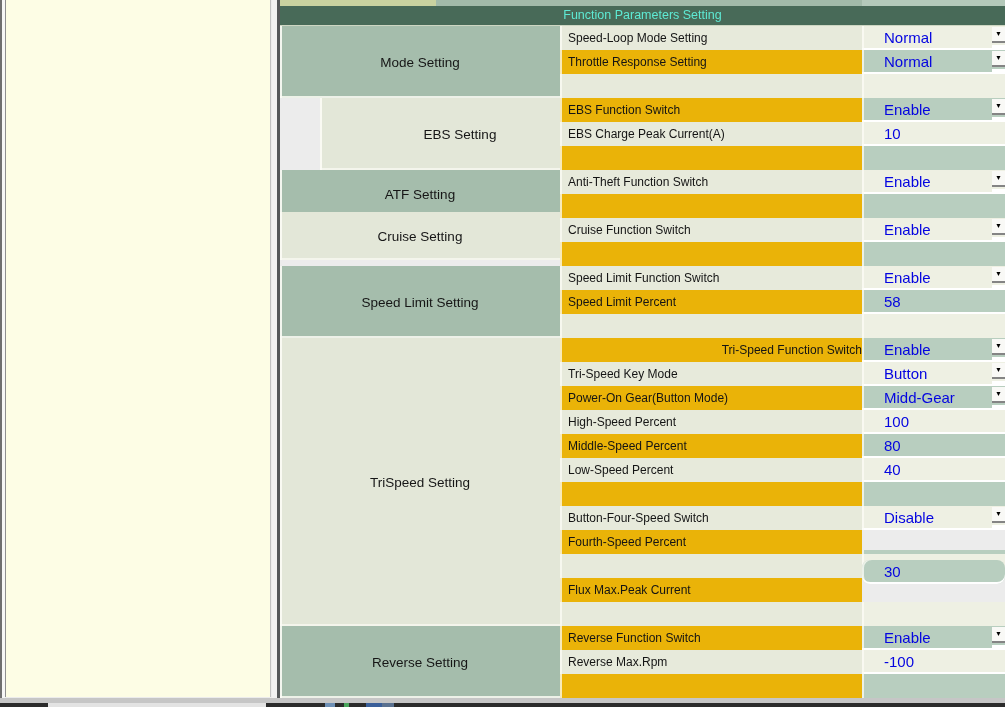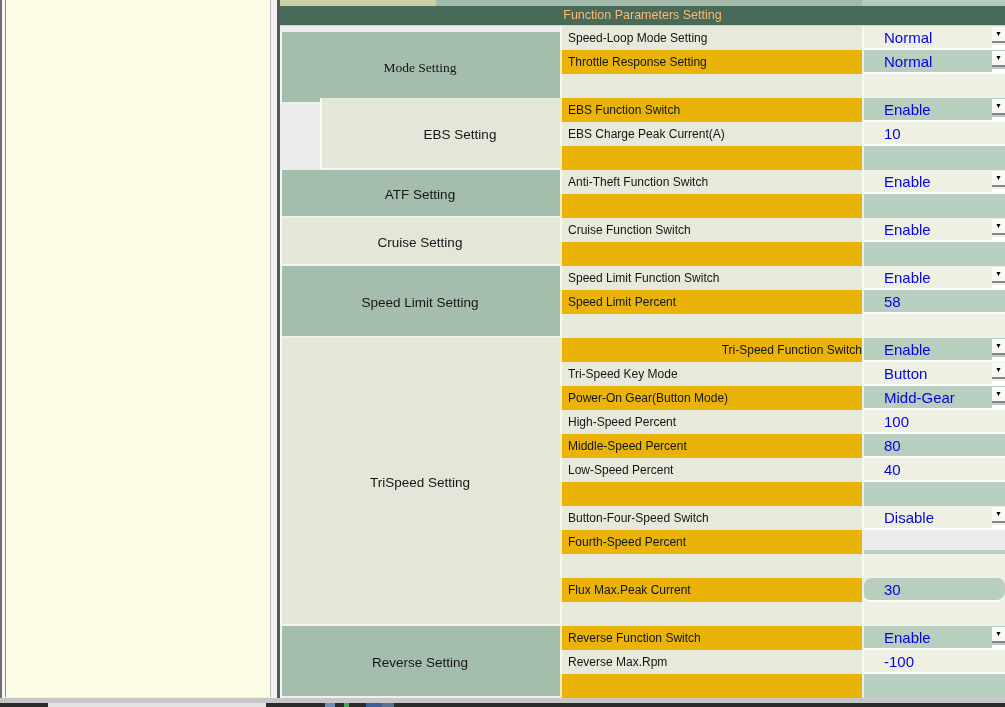--- a/index.html
+++ b/index.html
@@ -19,21 +19,21 @@
   .v-divider   { position:absolute; left:277px; top:0; width:3px; height:698px; background:#55585a; }
 
   
   .table { position:absolute; left:280px; top:0; width:725px; height:698px; }
   .sliver { position:absolute; top:0; height:6px; }
   .sliver.s1 { left:0;     width:156px; background:#c9d2a0; }
   .sliver.s2 { left:156px; width:426px; background:#a2baa9; }
   .sliver.s3 { left:582px; width:143px; background:#b4c9ba; }
   .tbl-header {
     position:absolute; left:0; top:6px; width:725px; height:19px;
-    background:#486a58; color:#fdba74; font-size:12.5px; line-height:19px; text-align:center;
+    background:#486a58; color:#5eead4; font-size:12.5px; line-height:19px; text-align:center;
   }
   .hdr-line { position:absolute; left:0; top:25px; width:725px; height:1px; background:#cdd6c2; }
   .rows { position:absolute; left:0; top:0; width:725px; height:698px; }
 
   .cat {
     position:absolute; left:0; width:280px;
     display:flex; align-items:center; justify-content:center;
     font-size:13.5px; color:#161616;
     box-shadow: inset 2px 0 0 rgba(252,252,246,0.9), inset 0 -2px 0 rgba(245,246,238,0.9);
   }
@@ -87,21 +87,21 @@
 
   <div class="table">
     <div class="sliver s1"></div>
     <div class="sliver s2"></div>
     <div class="sliver s3"></div>
 
     <div class="tbl-header">Function Parameters Setting</div>
     <div class="hdr-line"></div>
 
     <div class="rows">
-        <div class="cat cat-green" style="top: 32px; height: 72px; font-family: Liberation Serif, serif;">
+        <div class="cat cat-green" style="top: 26px; height: 72px;">
           <span>Mode Setting</span>
         </div>
         <div class="param param-light" style="top: 26px;">Speed-Loop Mode Setting</div>
         <div class="val val-light has-ctl" style="top: 26px;"><span>Normal</span><div class="dd">▼</div><div class="dd-under"></div></div>
         <div class="param param-green" style="top: 50px;">Throttle Response Setting</div>
         <div class="val val-green has-ctl" style="top: 50px;"><span>Normal</span><div class="dd">▼</div><div class="dd-under"></div></div>
         <div class="param param-light" style="top: 74px;"></div>
         <div class="val val-light" style="top: 74px;"><span></span></div>
         <div class="cat cat-light" style="top: 98px; height: 72px; margin-left: 40px;">
           <span>EBS Setting</span>
@@ -112,21 +112,21 @@
         <div class="val val-light has-ctl" style="top: 122px;"><span>10</span></div>
         <div class="param param-green" style="top: 146px;"></div>
         <div class="val val-green" style="top: 146px;"><span></span></div>
         <div class="cat cat-green" style="top: 170px; height: 48px;">
           <span>ATF Setting</span>
         </div>
         <div class="param param-light" style="top: 170px;">Anti-Theft Function Switch</div>
         <div class="val val-light has-ctl" style="top: 170px;"><span>Enable</span><div class="dd">▼</div><div class="dd-under"></div></div>
         <div class="param param-green" style="top: 194px;"></div>
         <div class="val val-green" style="top: 194px;"><span></span></div>
-        <div class="cat cat-light" style="top: 218px; height: 48px;">
+        <div class="cat cat-light" style="top: 212px; height: 48px;">
           <span>Cruise Setting</span>
         </div>
         <div class="param param-light" style="top: 218px;">Cruise Function Switch</div>
         <div class="val val-light has-ctl" style="top: 218px;"><span>Enable</span><div class="dd">▼</div><div class="dd-under"></div></div>
         <div class="param param-green" style="top: 242px;"></div>
         <div class="val val-green" style="top: 242px;"><span></span></div>
         <div class="cat cat-green" style="top: 266px; height: 72px;">
           <span>Speed Limit Setting</span>
         </div>
         <div class="param param-light" style="top: 266px;">Speed Limit Function Switch</div>
@@ -152,21 +152,21 @@
         <div class="val val-light has-ctl" style="top: 458px;"><span>40</span></div>
         <div class="param param-green" style="top: 482px;"></div>
         <div class="val val-green" style="top: 482px;"><span></span></div>
         <div class="param param-light" style="top: 506px;">Button-Four-Speed Switch</div>
         <div class="val val-light has-ctl" style="top: 506px;"><span>Disable</span><div class="dd">▼</div><div class="dd-under"></div></div>
         <div class="param param-green" style="top: 530px;">Fourth-Speed Percent</div>
         <div class="val val-green has-ctl" style="top: 530px; margin-top: 20px;"><span>50</span></div>
         <div class="param param-light" style="top: 554px;"></div>
         <div class="val val-light" style="top: 554px;"><span></span></div>
         <div class="param param-green" style="top: 578px;">Flux Max.Peak Current</div>
-        <div class="val val-green has-ctl" style="top: 578px; border-radius: 8px;"><span>30</span></div>
+        <div class="val val-green has-ctl" style="top: 560px; border-radius: 8px;"><span>30</span></div>
         <div class="param param-light" style="top: 602px;"></div>
         <div class="val val-light" style="top: 602px;"><span></span></div>
         <div class="cat cat-green" style="top: 626px; height: 72px;">
           <span>Reverse Setting</span>
         </div>
         <div class="param param-green" style="top: 626px;">Reverse Function Switch</div>
         <div class="val val-green has-ctl" style="top: 626px;"><span>Enable</span><div class="dd">▼</div><div class="dd-under"></div></div>
         <div class="param param-light" style="top: 650px;">Reverse Max.Rpm</div>
         <div class="val val-light has-ctl" style="top: 650px;"><span>-100</span></div>
         <div class="param param-green" style="top: 674px;"></div>

